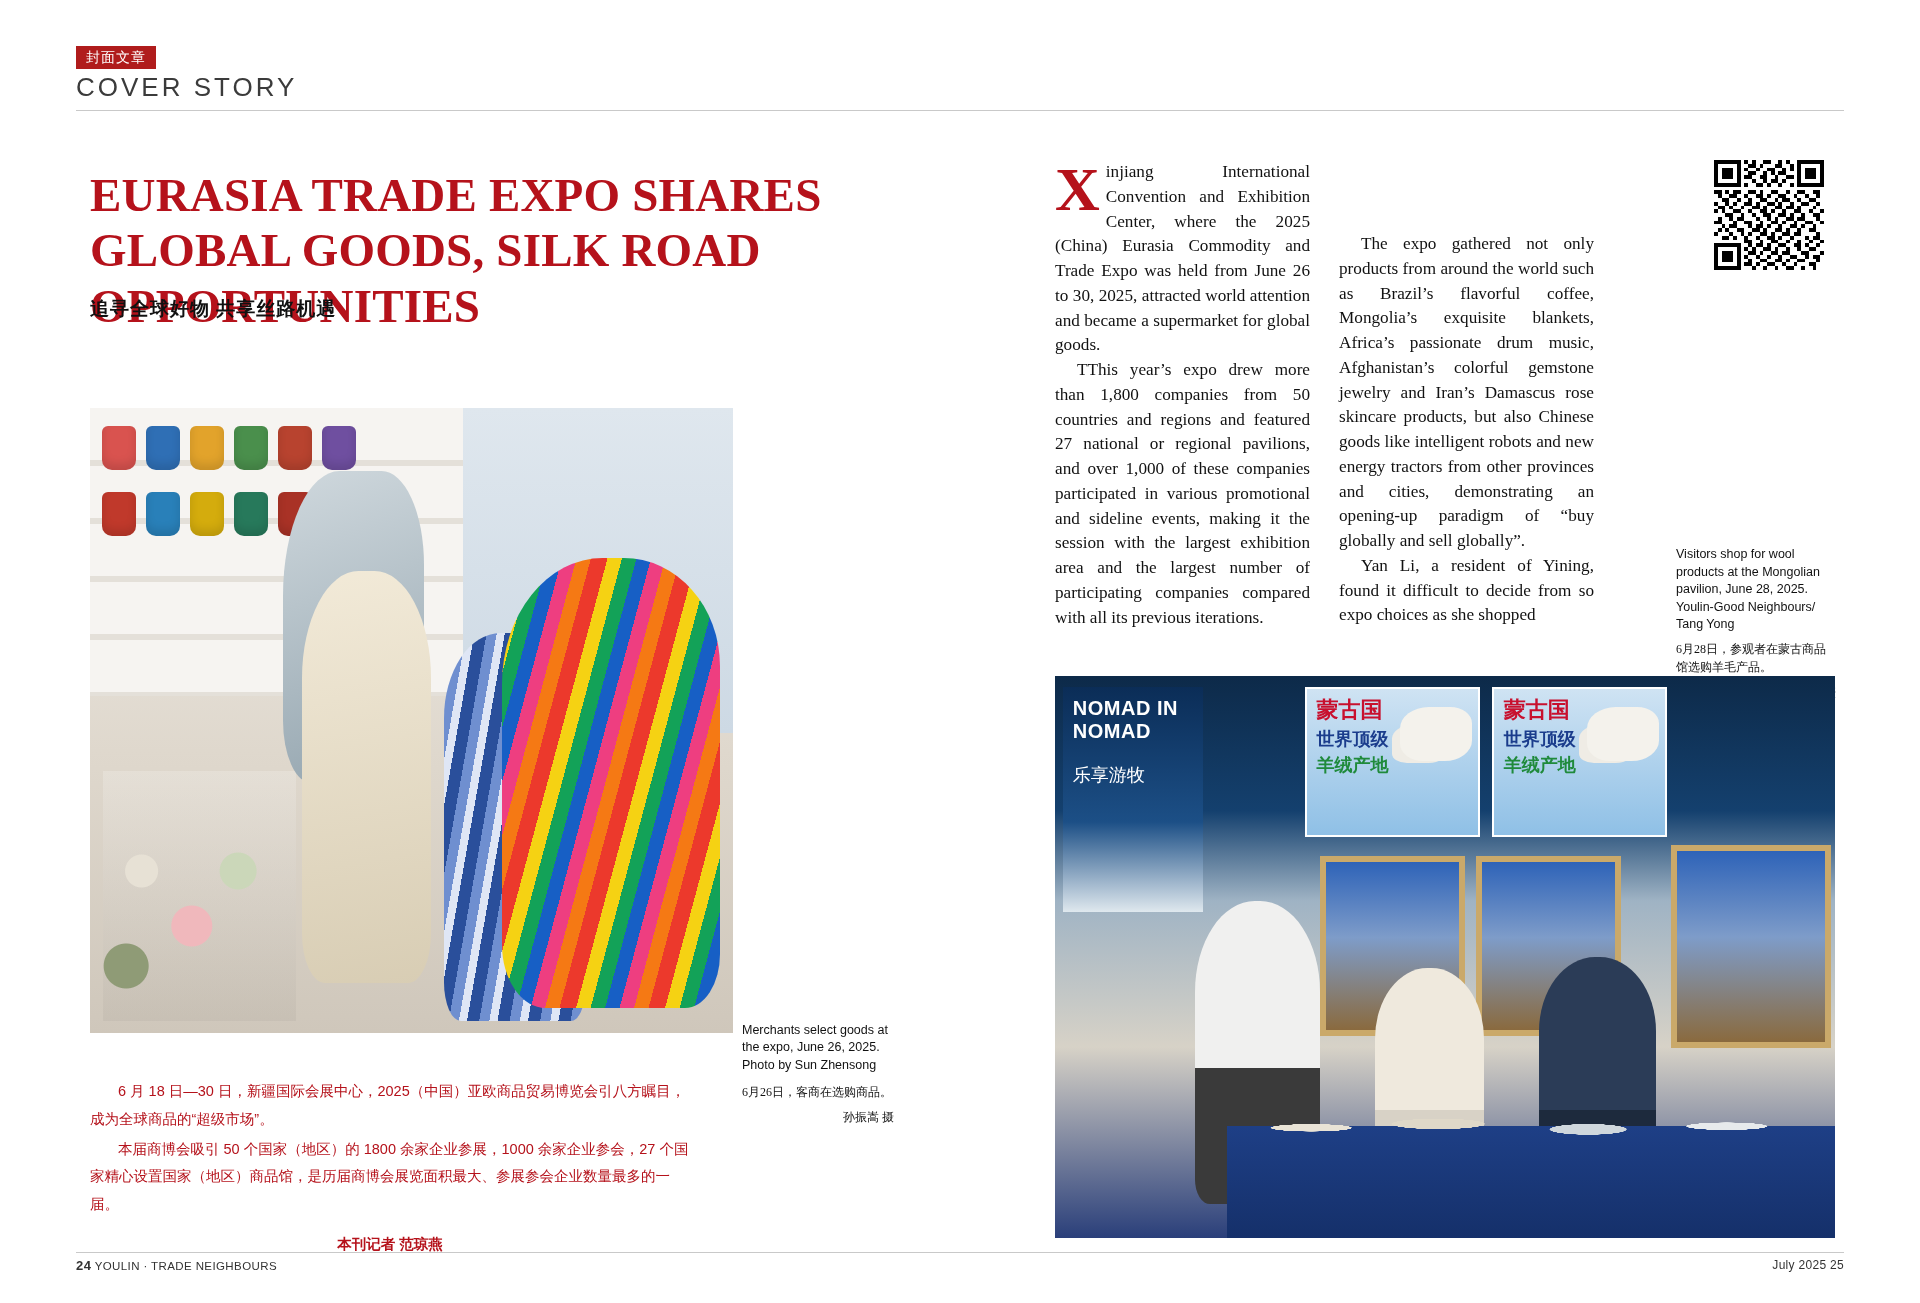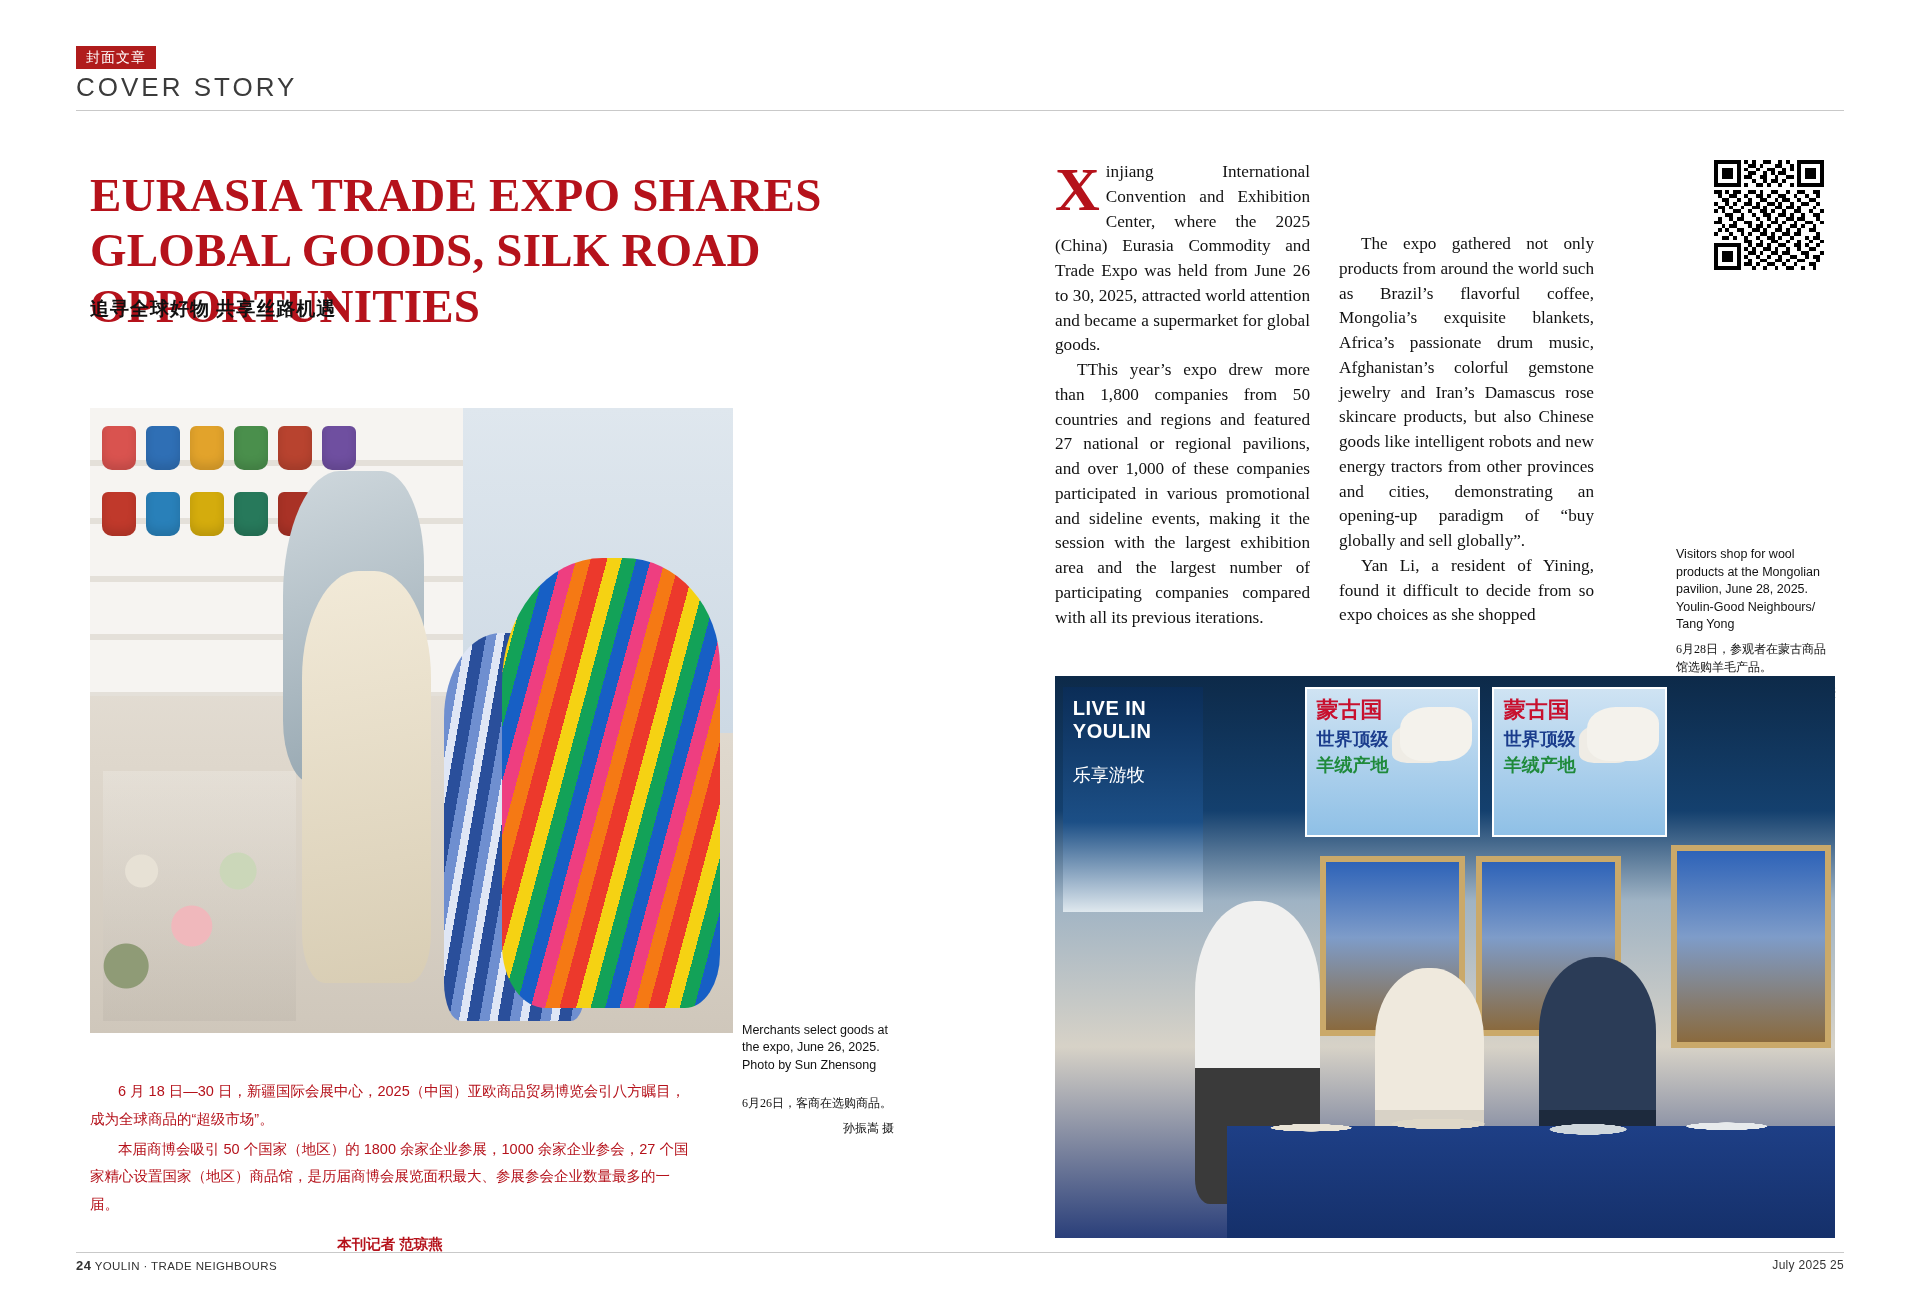--- a/index.html
+++ b/index.html
@@ -91,21 +91,21 @@
     left: 742px; top: 1022px;
     width: 152px;
     font-family: "Liberation Sans", sans-serif;
     font-size: 12.5px;
     line-height: 1.38;
     color: #111;
   }
   .caption-left .cn {
     font-family: "Liberation Serif", serif;
     font-size: 12px;
-    margin-top: 20px;
+    margin-top: 9px;
     line-height: 1.5;
   }
   .caption-left .credit-cn {
     font-family: "Liberation Serif", serif;
     font-size: 12px;
     margin-top: 8px;
     text-align: right;
   }
   
   .summary {
@@ -598,21 +598,21 @@
     <div>Visitors shop for wool products at the Mongolian pavilion, June 28, 2025.</div>
     <div>Youlin-Good Neighbours/ Tang Yong</div>
     <div class="cn">6月28日，参观者在蒙古商品馆选购羊毛产品。</div>
     <div class="credit-cn">本刊记者 汤永 摄</div>
   </div>
 
   <div class="photo-right-top">
     <div class="photoR-bg"></div>
 
     <div class="nomad-panel">
-      <div class="t1">LIVE IN YOULIN</div>
+      <div class="t1">NOMAD IN NOMAD</div>
       <div class="t2">乐享游牧</div>
     </div>
 
     <div class="banner" style="left:32%; width:22%;">
       <div class="goat"></div>
       <div class="cn-big">蒙古国</div>
       <div class="cn-mid">世界顶级</div>
       <div class="cn-grn">羊绒产地</div>
     </div>
 

